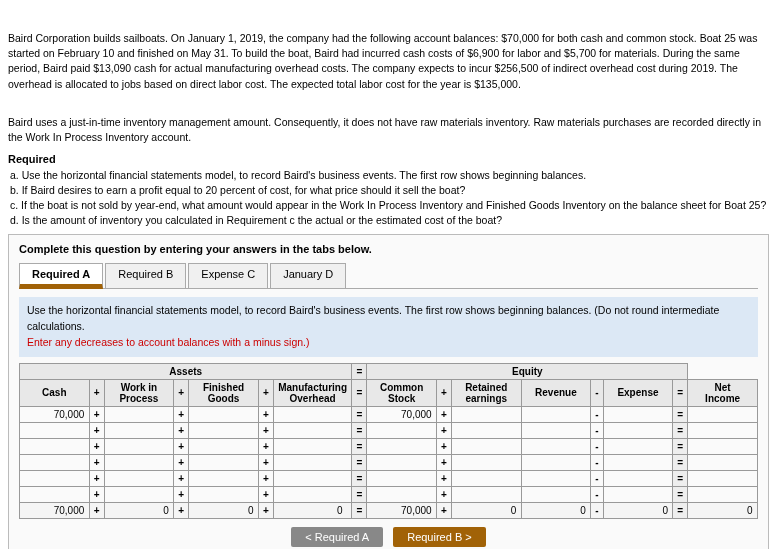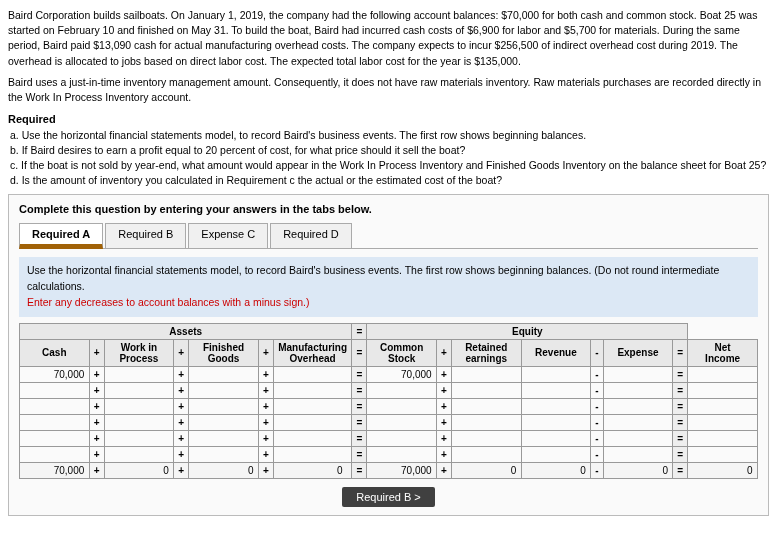--- a/index.html
+++ b/index.html
@@ -12,20 +12,21 @@
       min-height: 549px;
       padding: 8px;
     }
     .problem-text {
       font-size: 10.5px;
       line-height: 1.45;
       margin-bottom: 8px;
     }
     .problem-text p {
       margin-bottom: 6px;
+      margin-top: 23px;
     }
     .section-header {
       font-weight: bold;
       margin-bottom: 4px;
       font-size: 11px;
     }
     .question-list {
       margin-left: 2px;
       margin-bottom: 8px;
     }
@@ -134,21 +135,21 @@
     }
     .bottom-nav {
       display: flex;
       justify-content: center;
       gap: 10px;
       margin-top: 8px;
     }
     .nav-btn {
       padding: 4px 14px;
       font-size: 11px;
-      background: #404040;
+      background: #a16207;
       color: #fff;
       border: none;
       cursor: pointer;
       border-radius: 2px;
     }
     .nav-btn.prev {
       background: #888;
     }
     .subheader-row th {
       font-size: 9.5px;
@@ -171,21 +172,21 @@
   <p>d. Is the amount of inventory you calculated in Requirement c the actual or the estimated cost of the boat?</p>
 </div>
 
 <div class="complete-box">
   <div class="complete-box-title">Complete this question by entering your answers in the tabs below.</div>
 
   <div class="tabs-row">
     <div class="tab active">Required A</div>
     <div class="tab">Required B</div>
     <div class="tab">Expense C</div>
-    <div class="tab">Required D</div>
+    <div class="tab">January D</div>
   </div>
 
   <div class="instruction-text">
     <span>Use the horizontal financial statements model, to record Baird's business events. The first row shows beginning balances.</span>
     <span>(Do not round intermediate calculations.</span><br>
     <span class="red">Enter any decreases to account balances with a minus sign.)</span>
   </div>
 
   <div class="table-container">
     <table class="main-table">
@@ -342,15 +343,16 @@
           <td class="minus-sign">-</td>
           <td class="input-cell"><input type="text" value="0" style=""></td>
           <td class="eq-sign">=</td>
           <td class="input-cell"><input type="text" value="0" style=""></td>
         </tr>
       </tbody>
     </table>
   </div>
 
   <div class="bottom-nav">
+    <button class="nav-btn prev">&lt; Required A</button>
     <button class="nav-btn">Required B &gt;</button>
   </div>
 </div>
 
 </body></html>

